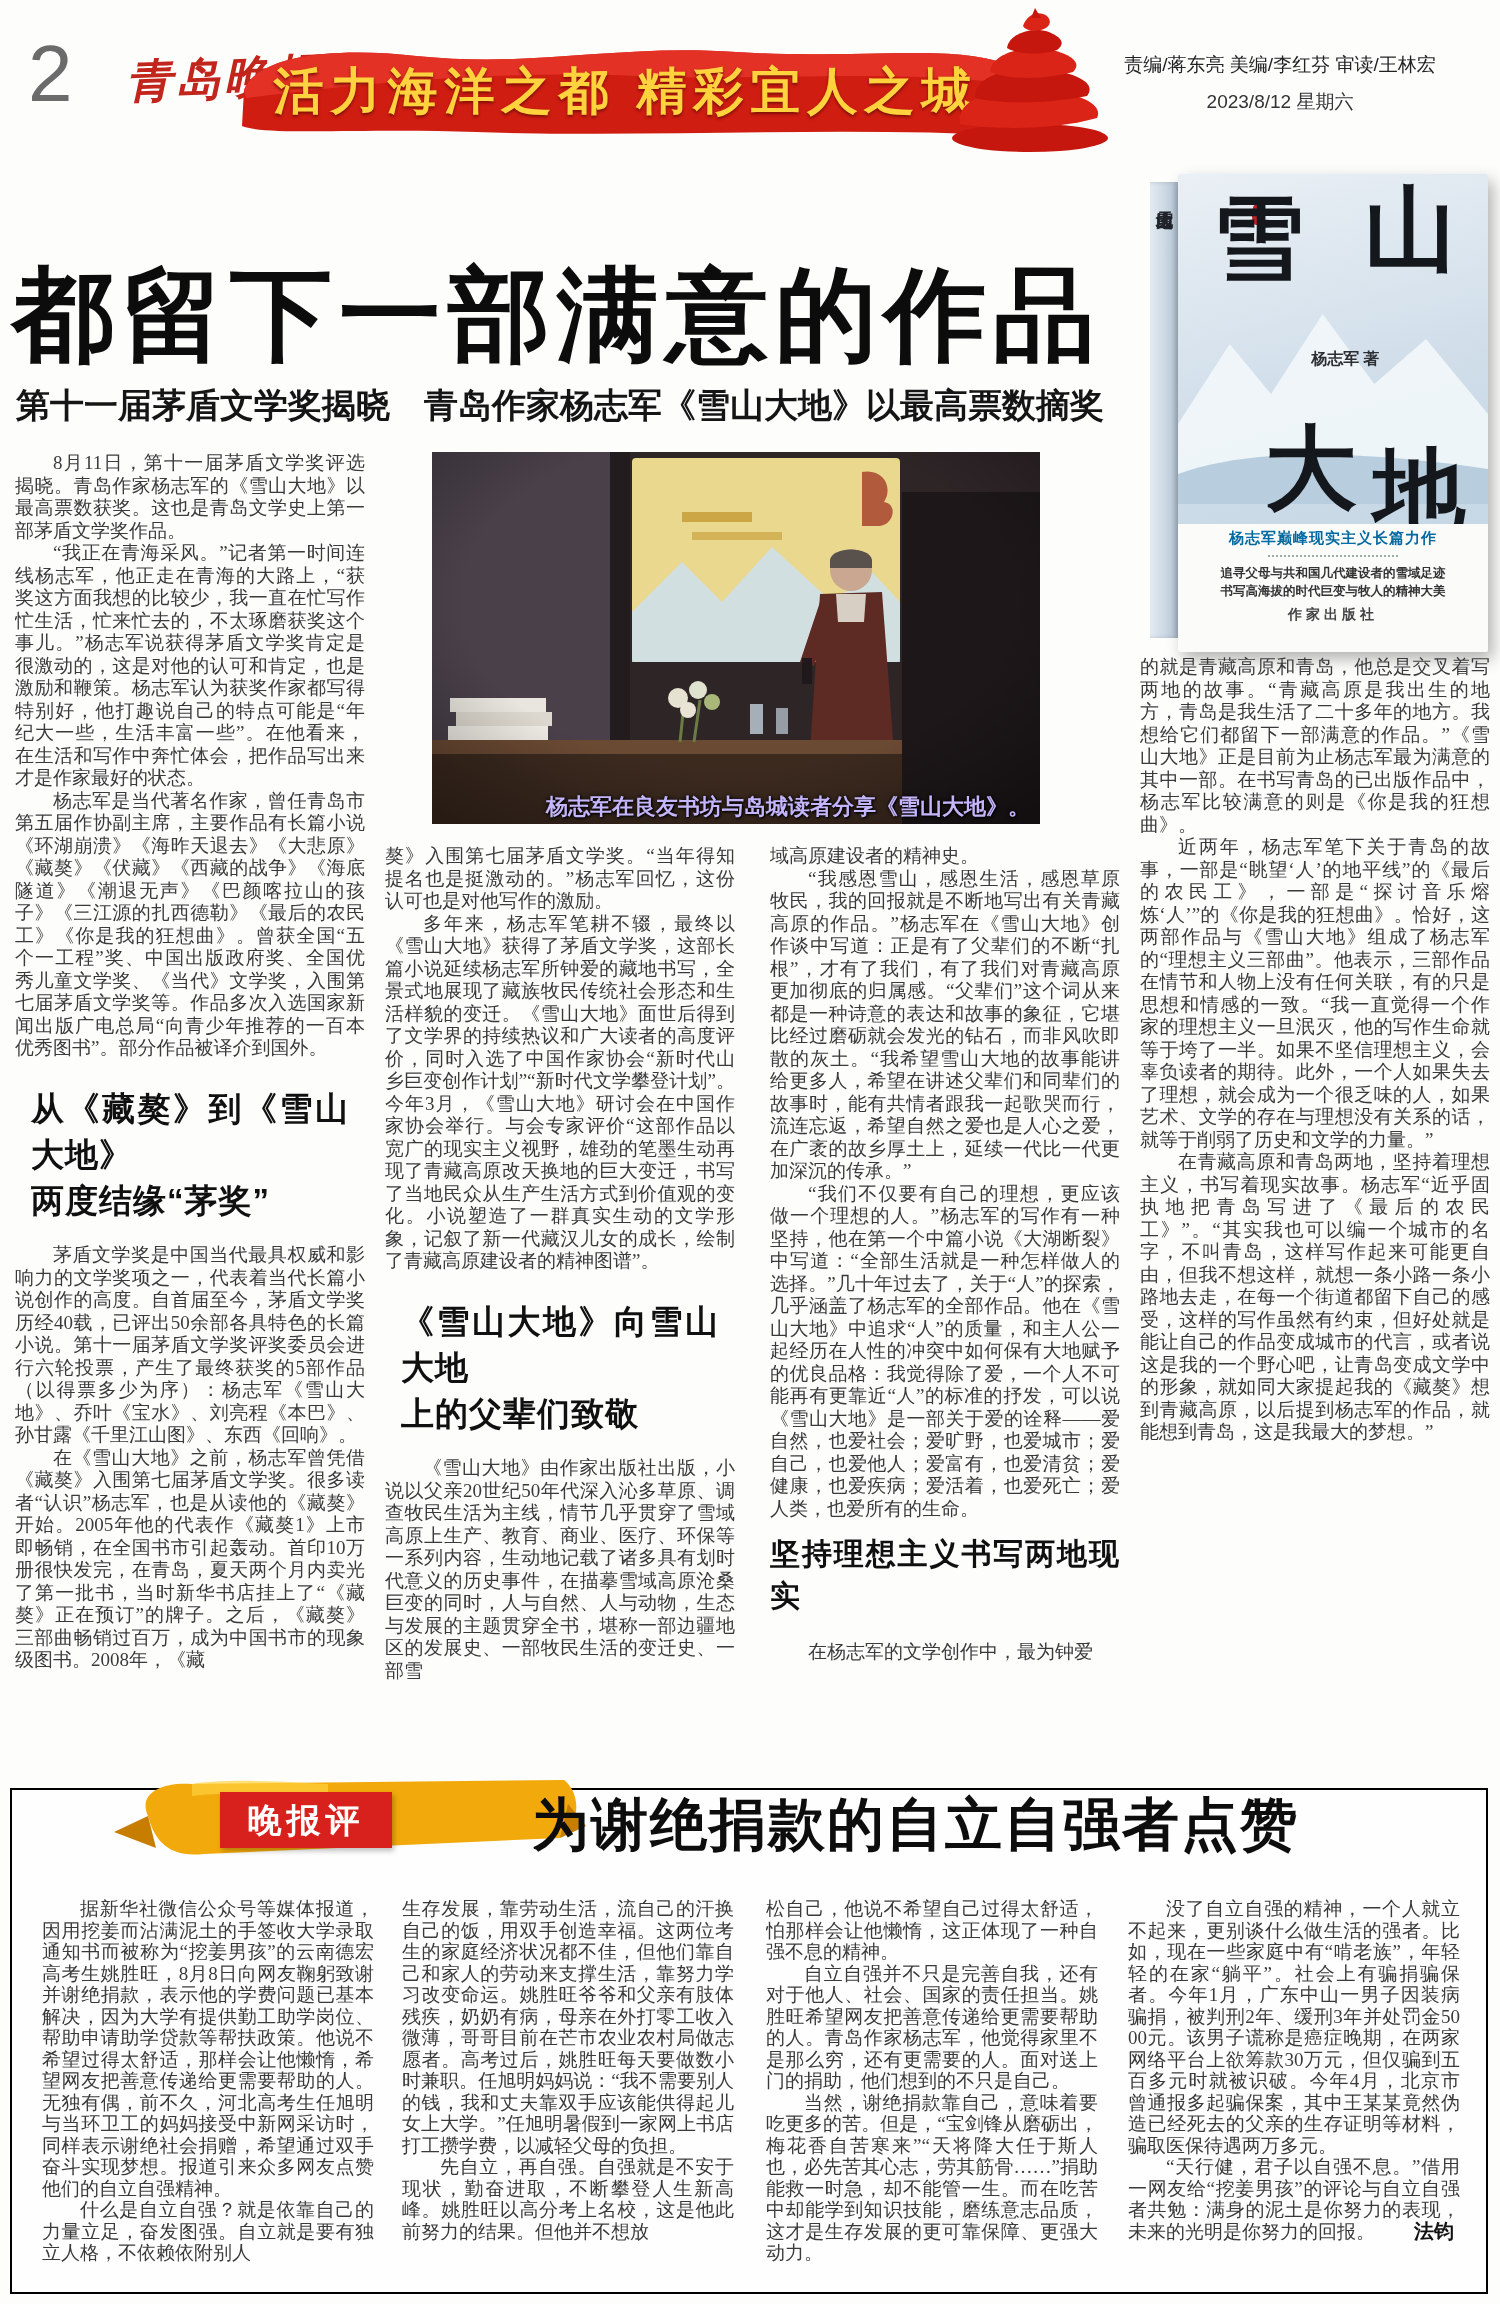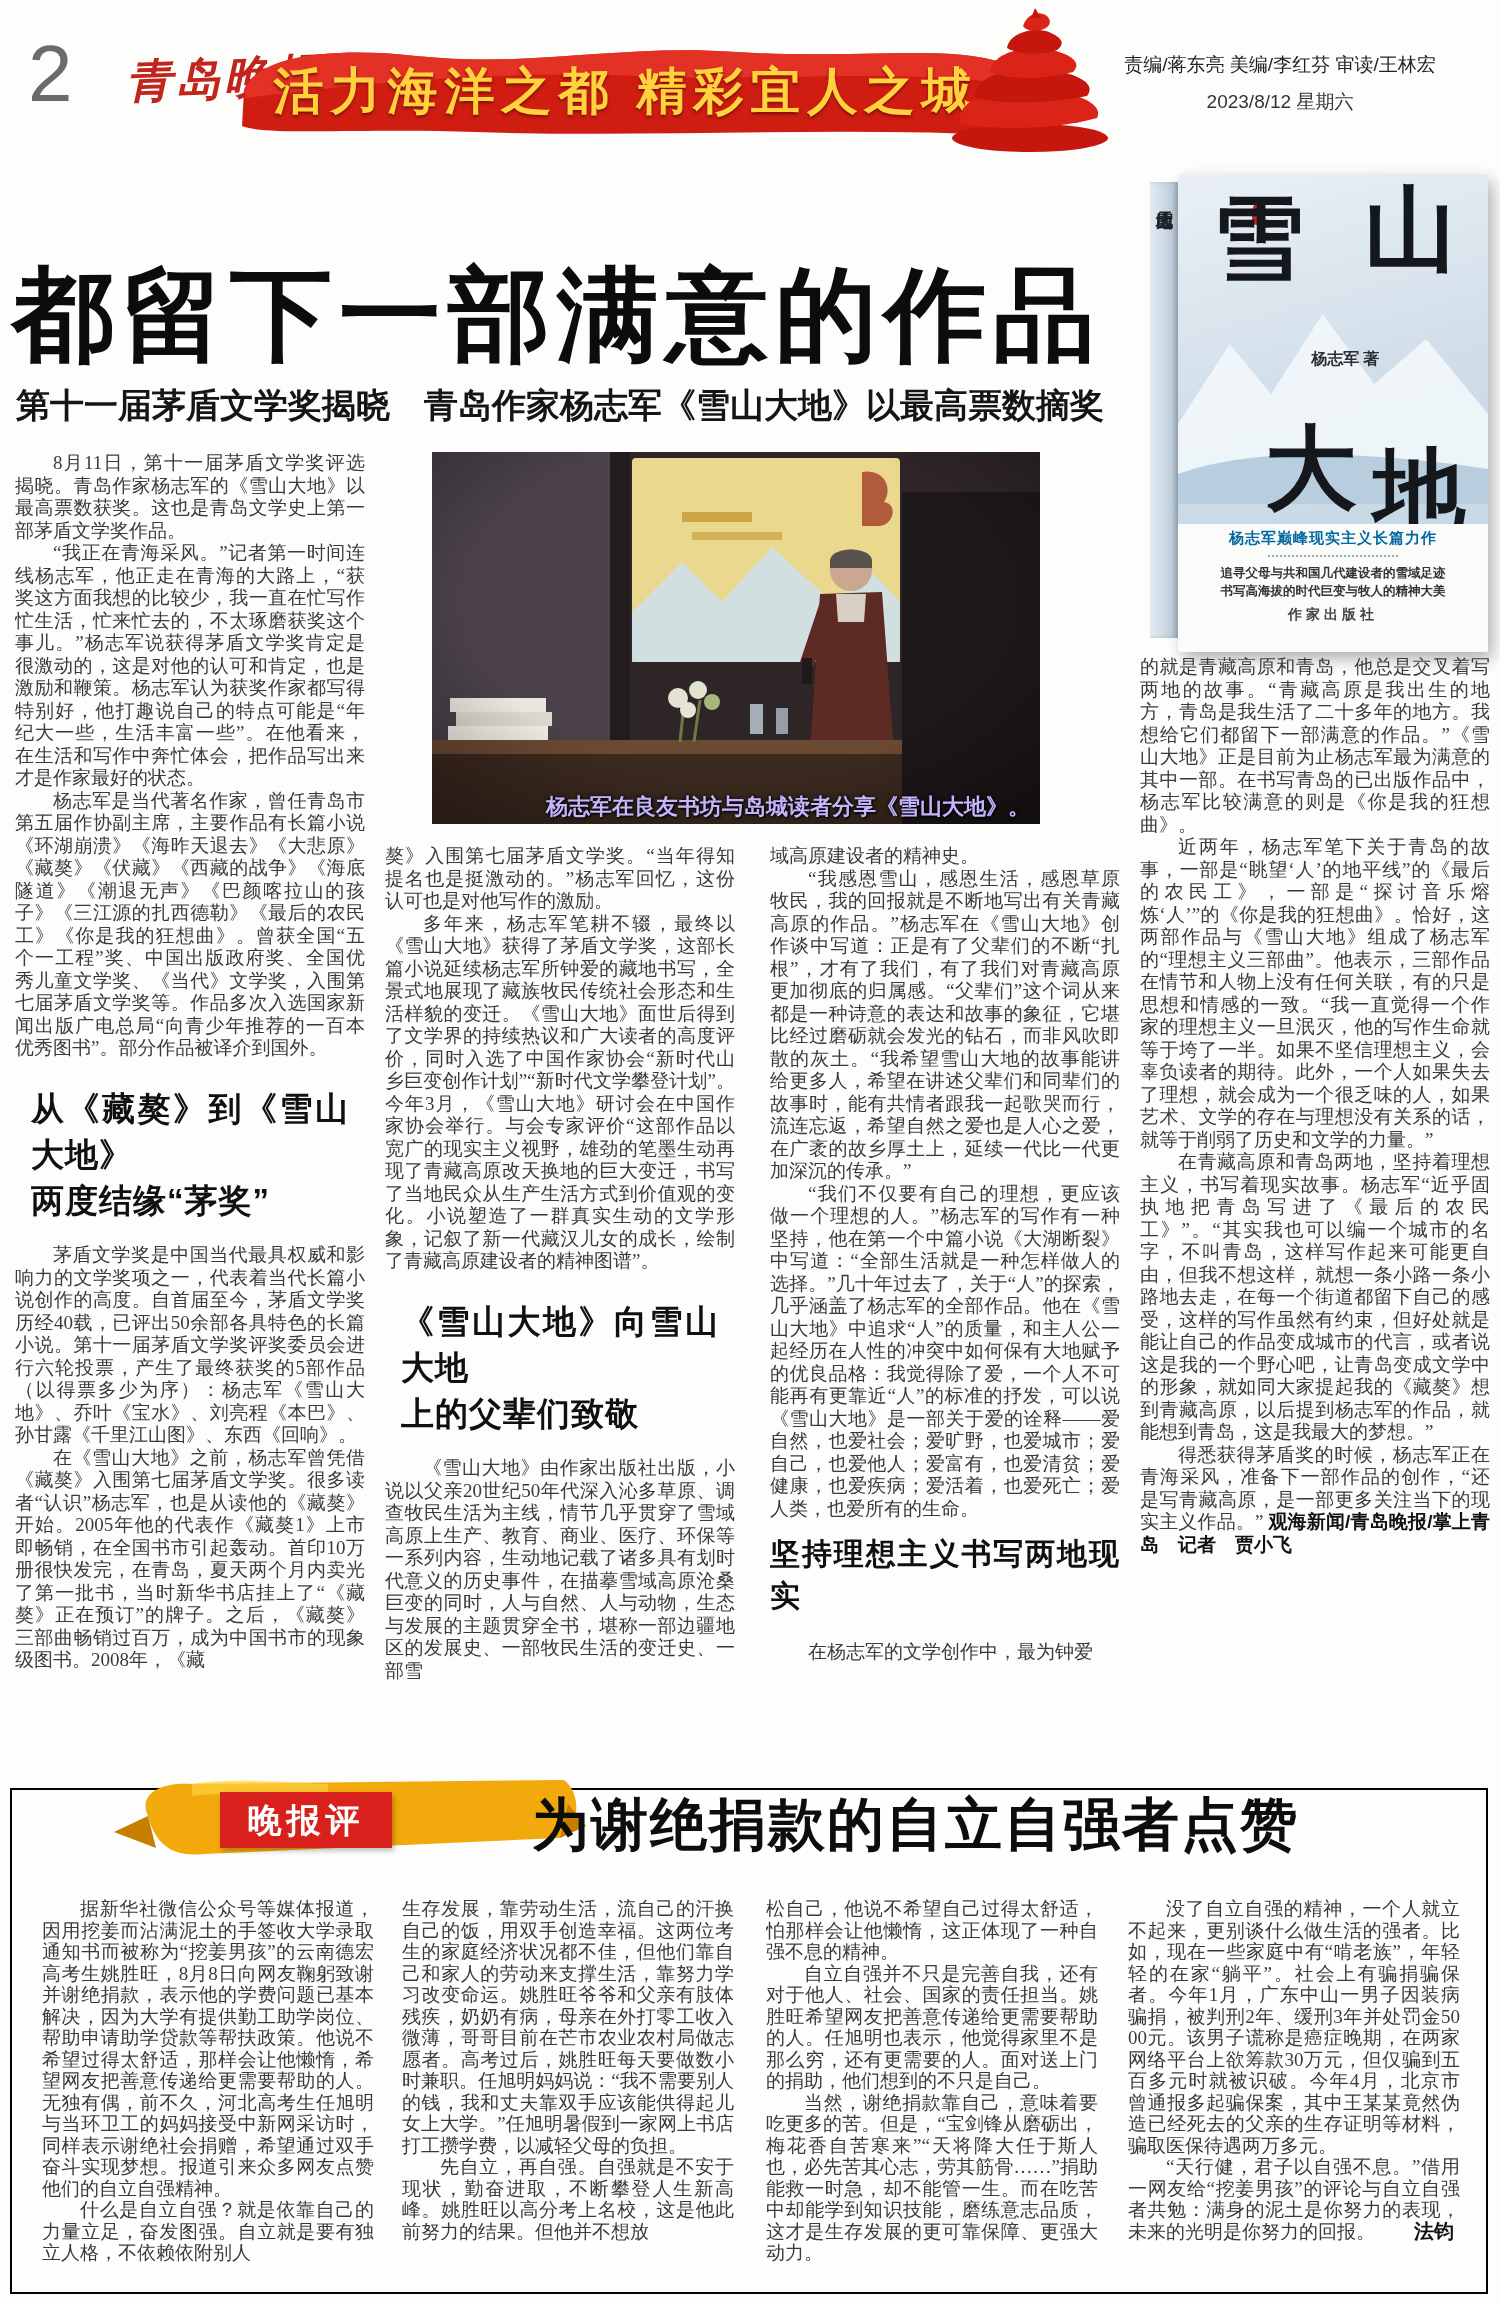--- a/index.html
+++ b/index.html
@@ -211,24 +211,20 @@
     <p>“我感恩雪山，感恩生活，感恩草原牧民，我的回报就是不断地写出有关青藏高原的作品。”杨志军在《雪山大地》创作谈中写道：正是有了父辈们的不断“扎根”，才有了我们，有了我们对青藏高原更加彻底的归属感。“父辈们”这个词从来都是一种诗意的表达和故事的象征，它堪比经过磨砺就会发光的钻石，而非风吹即散的灰土。“我希望雪山大地的故事能讲给更多人，希望在讲述父辈们和同辈们的故事时，能有共情者跟我一起歌哭而行，流连忘返，希望自然之爱也是人心之爱，在广袤的故乡厚土上，延续一代比一代更加深沉的传承。”</p>
     <p>“我们不仅要有自己的理想，更应该做一个理想的人。”杨志军的写作有一种坚持，他在第一个中篇小说《大湖断裂》中写道：“全部生活就是一种怎样做人的选择。”几十年过去了，关于“人”的探索，几乎涵盖了杨志军的全部作品。他在《雪山大地》中追求“人”的质量，和主人公一起经历在人性的冲突中如何保有大地赋予的优良品格：我觉得除了爱，一个人不可能再有更靠近“人”的标准的抒发，可以说《雪山大地》是一部关于爱的诠释——爱自然，也爱社会；爱旷野，也爱城市；爱自己，也爱他人；爱富有，也爱清贫；爱健康，也爱疾病；爱活着，也爱死亡；爱人类，也爱所有的生命。</p>
     <h3 class="colhead small">坚持理想主义书写两地现实</h3>
     <p>在杨志军的文学创作中，最为钟爱</p>
   </div>
 
   <div class="acol" id="col4">
     <p class="cont">的就是青藏高原和青岛，他总是交叉着写两地的故事。“青藏高原是我出生的地方，青岛是我生活了二十多年的地方。我想给它们都留下一部满意的作品。”《雪山大地》正是目前为止杨志军最为满意的其中一部。在书写青岛的已出版作品中，杨志军比较满意的则是《你是我的狂想曲》。</p>
     <p>近两年，杨志军笔下关于青岛的故事，一部是“眺望‘人’的地平线”的《最后的农民工》，一部是“探讨音乐熔炼‘人’”的《你是我的狂想曲》。恰好，这两部作品与《雪山大地》组成了杨志军的“理想主义三部曲”。他表示，三部作品在情节和人物上没有任何关联，有的只是思想和情感的一致。“我一直觉得一个作家的理想主义一旦泯灭，他的写作生命就等于垮了一半。如果不坚信理想主义，会辜负读者的期待。此外，一个人如果失去了理想，就会成为一个很乏味的人，如果艺术、文学的存在与理想没有关系的话，就等于削弱了历史和文学的力量。”</p>
     <p>在青藏高原和青岛两地，坚持着理想主义，书写着现实故事。杨志军“近乎固执地把青岛写进了《最后的农民工》”。“其实我也可以编一个城市的名字，不叫青岛，这样写作起来可能更自由，但我不想这样，就想一条小路一条小路地去走，在每一个街道都留下自己的感受，这样的写作虽然有约束，但好处就是能让自己的作品变成城市的代言，或者说这是我的一个野心吧，让青岛变成文学中的形象，就如同大家提起我的《藏獒》想到青藏高原，以后提到杨志军的作品，就能想到青岛，这是我最大的梦想。”</p>
-    <p>
-      <span>得悉获得茅盾奖的时候，杨志军正在青海采风，准备下一部作品的创作，“还是写青藏高原，是一部更多关注当下的现实主义作品。”</span>
-      <b class="byline">观海新闻/青岛晚报/掌上青岛　记者　贾小飞</b>
-    </p>
   </div>
 
   <div class="review">
     <svg class="ribbon" viewBox="0 0 480 100">
       <path d="M40,42 C30,20 52,8 84,10 L456,6 C474,20 472,52 452,64 L96,80 C58,84 46,64 40,42 Z" fill="#f2a90b"></path>
       <path d="M40,42 L6,58 L48,74 Z" fill="#c67d00"></path>
       <path d="M452,64 L478,52 L460,30 Z" fill="#c67d00"></path>
       <path d="M84,10 C120,4 180,8 220,10 L220,22 C170,20 110,18 84,22 Z" fill="#ffd23e" opacity="0.7"></path>
     </svg>
     <div class="badge">晚报评</div>
@@ -237,21 +233,21 @@
     <div class="rcol" id="rcol1">
       <p>据新华社微信公众号等媒体报道，因用挖姜而沾满泥土的手签收大学录取通知书而被称为“挖姜男孩”的云南德宏高考生姚胜旺，8月8日向网友鞠躬致谢并谢绝捐款，表示他的学费问题已基本解决，因为大学有提供勤工助学岗位、帮助申请助学贷款等帮扶政策。他说不希望过得太舒适，那样会让他懒惰，希望网友把善意传递给更需要帮助的人。无独有偶，前不久，河北高考生任旭明与当环卫工的妈妈接受中新网采访时，同样表示谢绝社会捐赠，希望通过双手奋斗实现梦想。报道引来众多网友点赞他们的自立自强精神。</p>
       <p>什么是自立自强？就是依靠自己的力量立足，奋发图强。自立就是要有独立人格，不依赖依附别人</p>
     </div>
     <div class="rcol" id="rcol2">
       <p class="cont">生存发展，靠劳动生活，流自己的汗换自己的饭，用双手创造幸福。这两位考生的家庭经济状况都不佳，但他们靠自己和家人的劳动来支撑生活，靠努力学习改变命运。姚胜旺爷爷和父亲有肢体残疾，奶奶有病，母亲在外打零工收入微薄，哥哥目前在芒市农业农村局做志愿者。高考过后，姚胜旺每天要做数小时兼职。任旭明妈妈说：“我不需要别人的钱，我和丈夫靠双手应该能供得起儿女上大学。”任旭明暑假到一家网上书店打工攒学费，以减轻父母的负担。</p>
       <p>先自立，再自强。自强就是不安于现状，勤奋进取，不断攀登人生新高峰。姚胜旺以高分考上名校，这是他此前努力的结果。但他并不想放</p>
     </div>
     <div class="rcol" id="rcol3">
       <p class="cont">松自己，他说不希望自己过得太舒适，怕那样会让他懒惰，这正体现了一种自强不息的精神。</p>
-      <p>自立自强并不只是完善自我，还有对于他人、社会、国家的责任担当。姚胜旺希望网友把善意传递给更需要帮助的人。任旭明也表示，他觉得家里不是那么穷，还有更需要的人。面对送上门的捐助，他们想到的不只是自己。</p>
+      <p>自立自强并不只是完善自我，还有对于他人、社会、国家的责任担当。姚胜旺希望网友把善意传递给更需要帮助的人。青岛作家杨志军，他觉得家里不是那么穷，还有更需要的人。面对送上门的捐助，他们想到的不只是自己。</p>
       <p>当然，谢绝捐款靠自己，意味着要吃更多的苦。但是，“宝剑锋从磨砺出，梅花香自苦寒来”“天将降大任于斯人也，必先苦其心志，劳其筋骨……”捐助能救一时急，却不能管一生。而在吃苦中却能学到知识技能，磨练意志品质，这才是生存发展的更可靠保障、更强大动力。</p>
     </div>
     <div class="rcol" id="rcol4">
       <p>没了自立自强的精神，一个人就立不起来，更别谈什么做生活的强者。比如，现在一些家庭中有“啃老族”，年轻轻的在家“躺平”。社会上有骗捐骗保者。今年1月，广东中山一男子因装病骗捐，被判刑2年、缓刑3年并处罚金5000元。该男子谎称是癌症晚期，在两家网络平台上欲筹款30万元，但仅骗到五百多元时就被识破。今年4月，北京市曾通报多起骗保案，其中王某某竟然伪造已经死去的父亲的生存证明等材料，骗取医保待遇两万多元。</p>
       <p>“天行健，君子以自强不息。”借用一网友给“挖姜男孩”的评论与自立自强者共勉：满身的泥土是你努力的表现，未来的光明是你努力的回报。</p>
       <div class="sig">法钧</div>
     </div>
   </div>
 
 </div>

